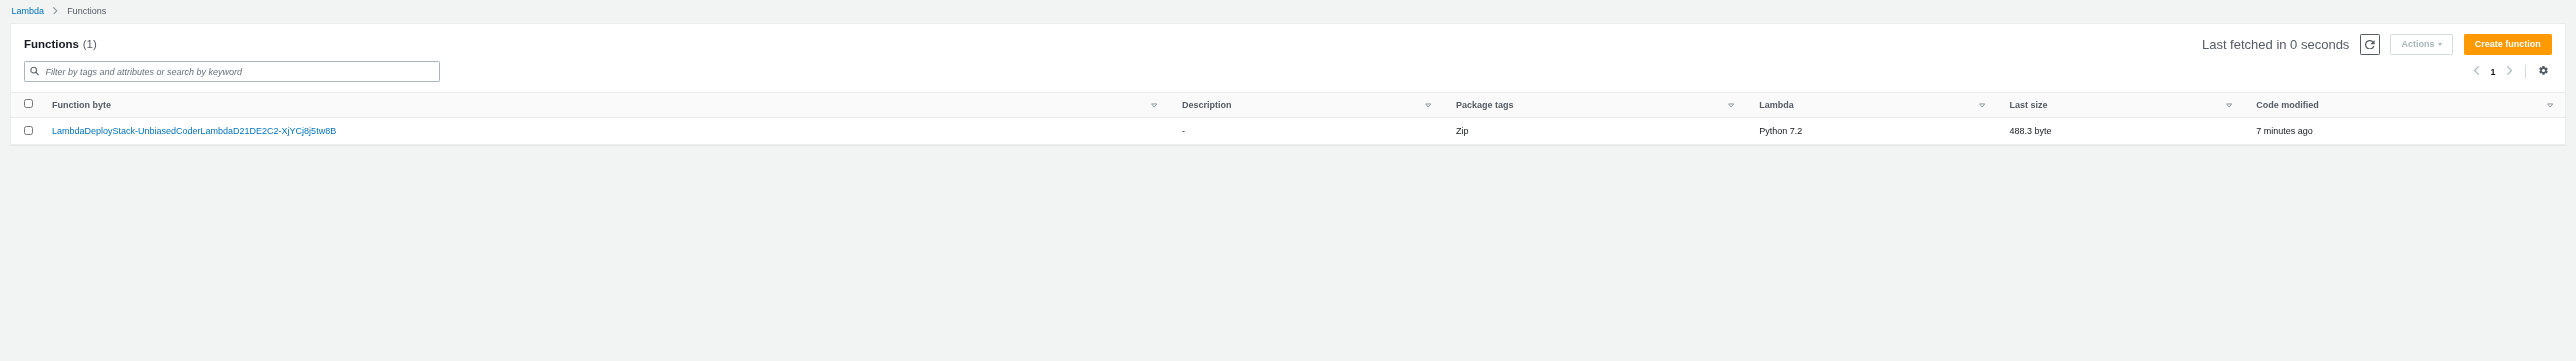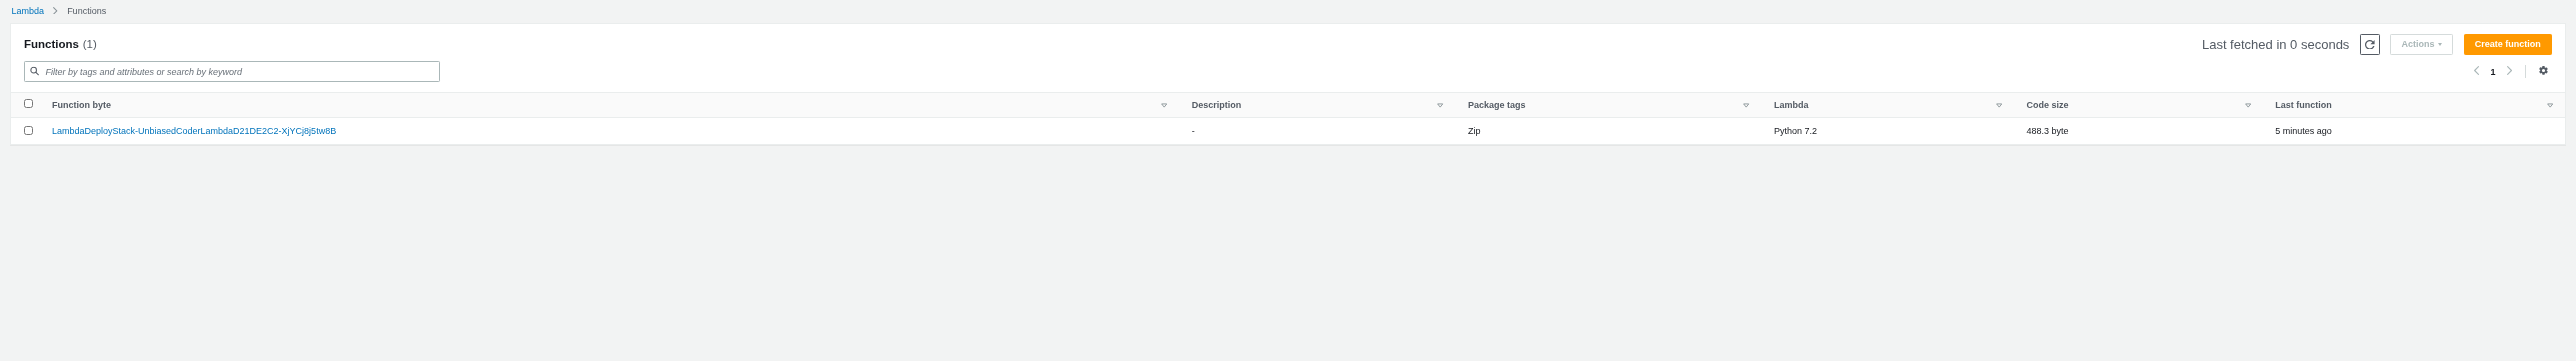--- a/index.html
+++ b/index.html
@@ -297,44 +297,44 @@
                 <path d="M1 3 L5 8 L9 3 Z" fill="none" stroke="#879196" stroke-width="1.4" stroke-linejoin="round"></path>
               </svg></span>
         </th>
         <th class="sortable">
           <span>Lambda</span>
           <span class="sort-icon"><svg width="6.4" height="6.4" viewBox="0 0 10 10">
                 <path d="M1 3 L5 8 L9 3 Z" fill="none" stroke="#879196" stroke-width="1.4" stroke-linejoin="round"></path>
               </svg></span>
         </th>
         <th class="sortable">
-          <span>Code size</span>
-          <span class="sort-icon"><svg width="6.4" height="6.4" viewBox="0 0 10 10">
-                <path d="M1 3 L5 8 L9 3 Z" fill="none" stroke="#879196" stroke-width="1.4" stroke-linejoin="round"></path>
-              </svg></span>
-        </th>
-        <th class="sortable">
-          <span>Last function</span>
+          <span>Last size</span>
+          <span class="sort-icon"><svg width="6.4" height="6.4" viewBox="0 0 10 10">
+                <path d="M1 3 L5 8 L9 3 Z" fill="none" stroke="#879196" stroke-width="1.4" stroke-linejoin="round"></path>
+              </svg></span>
+        </th>
+        <th class="sortable">
+          <span>Code modified</span>
           <span class="sort-icon"><svg width="6.4" height="6.4" viewBox="0 0 10 10">
                 <path d="M1 3 L5 8 L9 3 Z" fill="none" stroke="#879196" stroke-width="1.4" stroke-linejoin="round"></path>
               </svg></span>
         </th>
       </tr>
     </thead>
     <tbody>
       <tr>
         <td class="check-col">
           <input type="checkbox" style="">
         </td>
         <td>
           <a href="#" class="link">LambdaDeployStack-UnbiasedCoderLambdaD21DE2C2-XjYCj8j5tw8B</a>
         </td>
         <td>-</td>
         <td>Zip</td>
         <td>Python 7.2</td>
         <td>488.3 byte</td>
-        <td>5 minutes ago</td>
+        <td>7 minutes ago</td>
       </tr>
     </tbody>
   </table>
 
 </div>
 
 
 </body></html>

